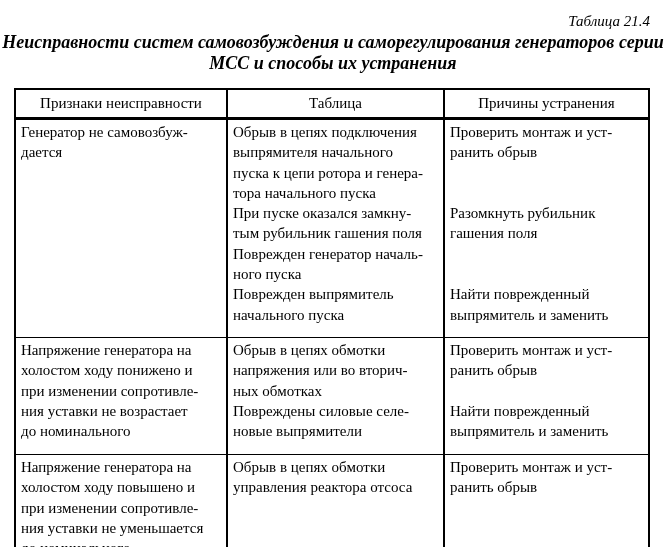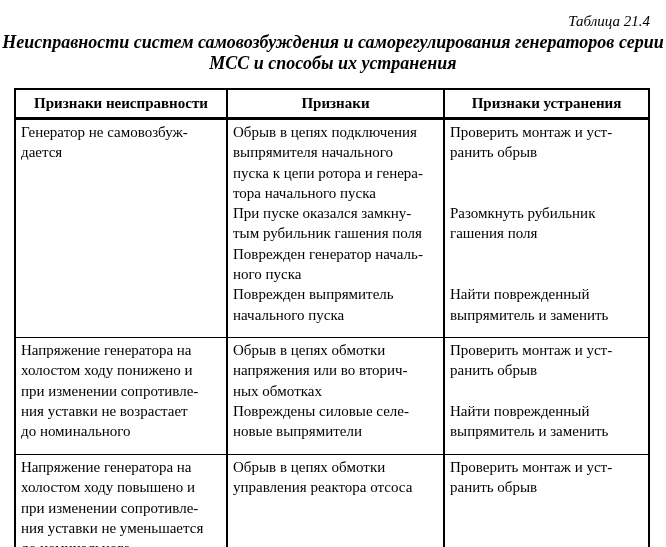--- a/index.html
+++ b/index.html
@@ -46,21 +46,21 @@
     table-layout: fixed;
     border: 2px solid #000000;
   }
   table.fault-table col.c1 { width: 212px; }
   table.fault-table col.c2 { width: 217px; }
   table.fault-table col.c3 { width: 205px; }
   table.fault-table th {
     border-left: 2px solid #000000;
     border-bottom: 3px solid #000000;
     height: 27px;
-    font-weight: bold;
+    font-weight: normal;
     font-size: 15px;
     vertical-align: middle;
     padding: 0 2px;
   }
   table.fault-table th:first-child { border-left: none; }
   table.fault-table td {
     border-left: 2px solid #000000;
     border-top: 1px solid #000000;
     vertical-align: top;
     font-size: 15px;
@@ -86,22 +86,22 @@
 
   <table class="fault-table">
     <colgroup>
       <col class="c1">
         <col class="c2">
         <col class="c3">
     </colgroup>
     <thead>
       <tr>
         <th>Признаки неисправности</th>
-        <th>Признаки</th>
-        <th>Признаки устранения</th>
+        <th>Таблица</th>
+        <th>Причины устранения</th>
       </tr>
     </thead>
     <tbody>
       <tr class="row-1">
         <td>Генератор не самовозбуж-
 дается</td>
         <td>Обрыв в цепях подключения
 выпрямителя начального
 пуска к цепи ротора и генера-
 тора начального пуска

